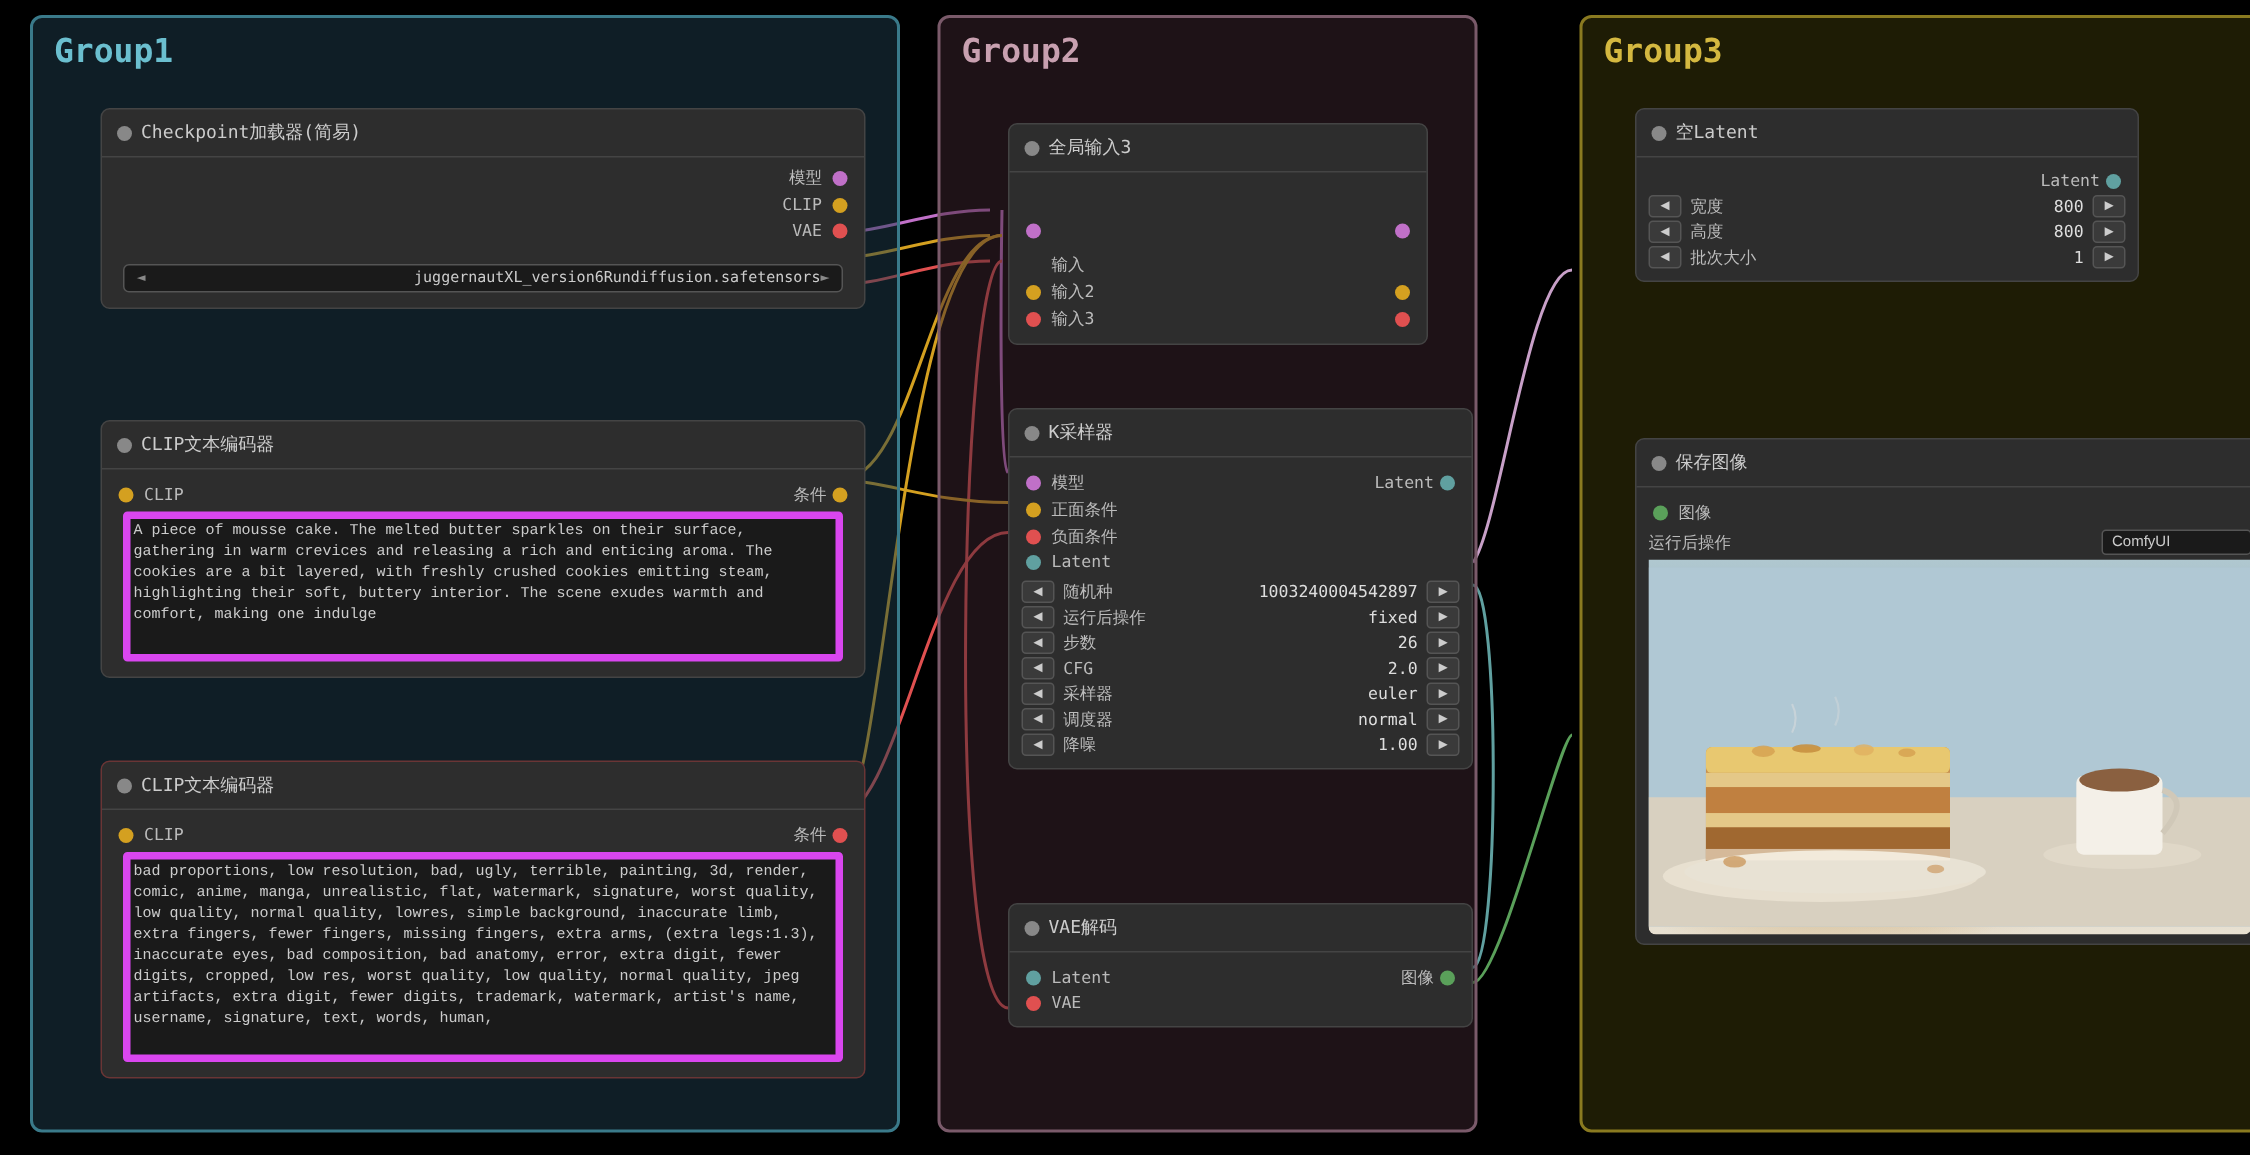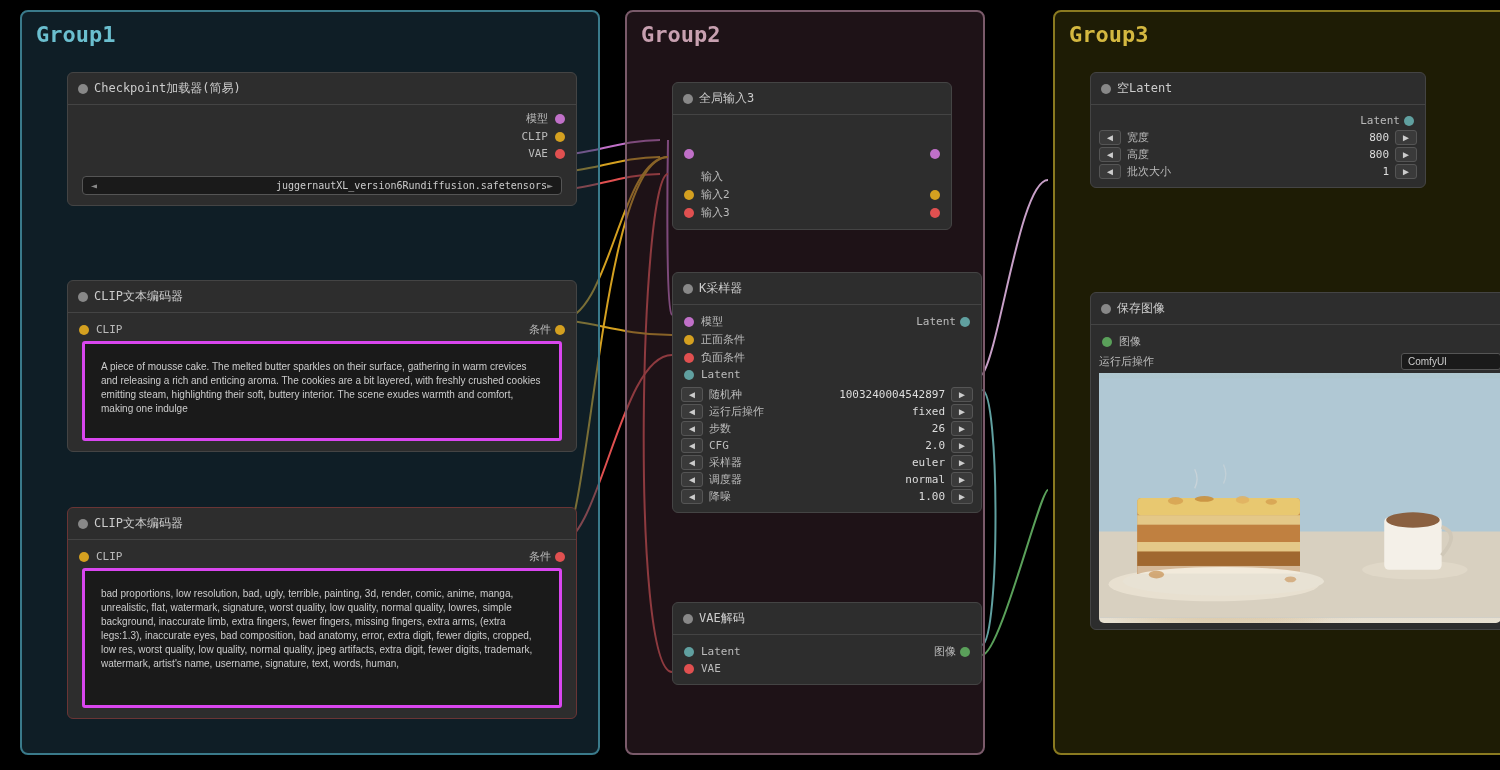--- a/index.html
+++ b/index.html
@@ -123,28 +123,28 @@
     .selector-text { flex: 1; text-align: right; font-size: 10px; }
 
     
     .clip-encoder-node {
       left: 45px;
       width: 510px;
     }
 
     .clip-text-area {
       background: #1a1a1a;
-      border: 3px solid #d946ef;
+      border: 5px solid #d946ef;
       border-radius: 3px;
       margin: 4px 6px;
-      padding: 16px;
+      padding: 2px;
       font-size: 10px;
       color: #ccc;
       line-height: 1.4;
-      font-family: Liberation Sans, sans-serif;
+      font-family: Liberation Mono, monospace;
       min-height: 100px;
     }
 
     
     .global-input-node {
       left: 45px; top: 70px;
       width: 280px;
     }
 
     

